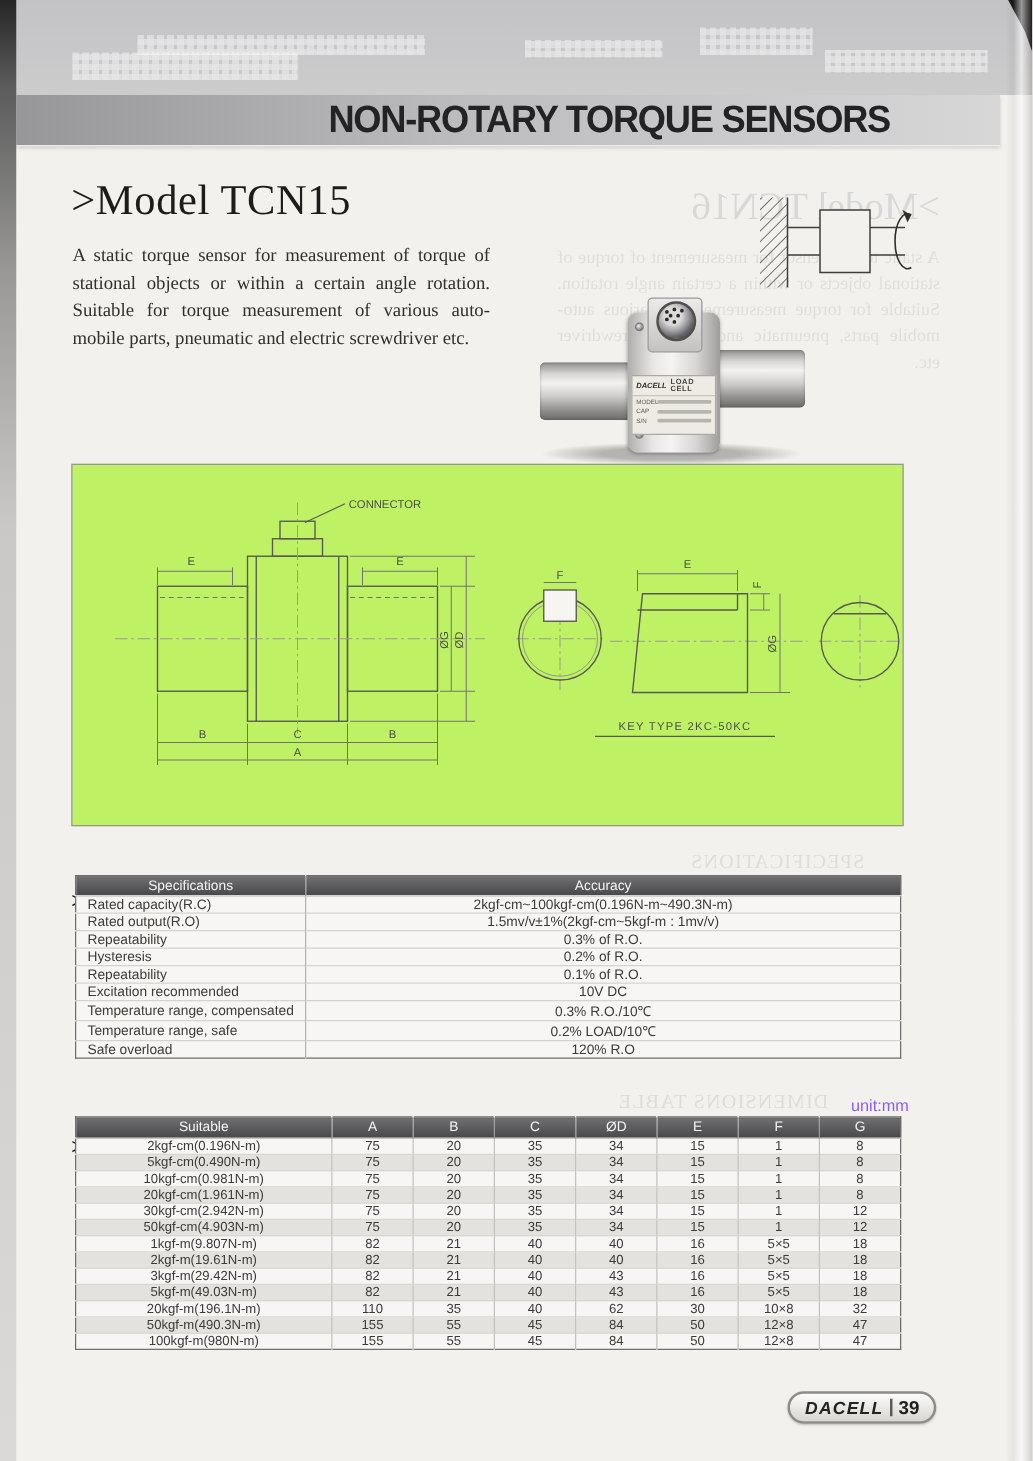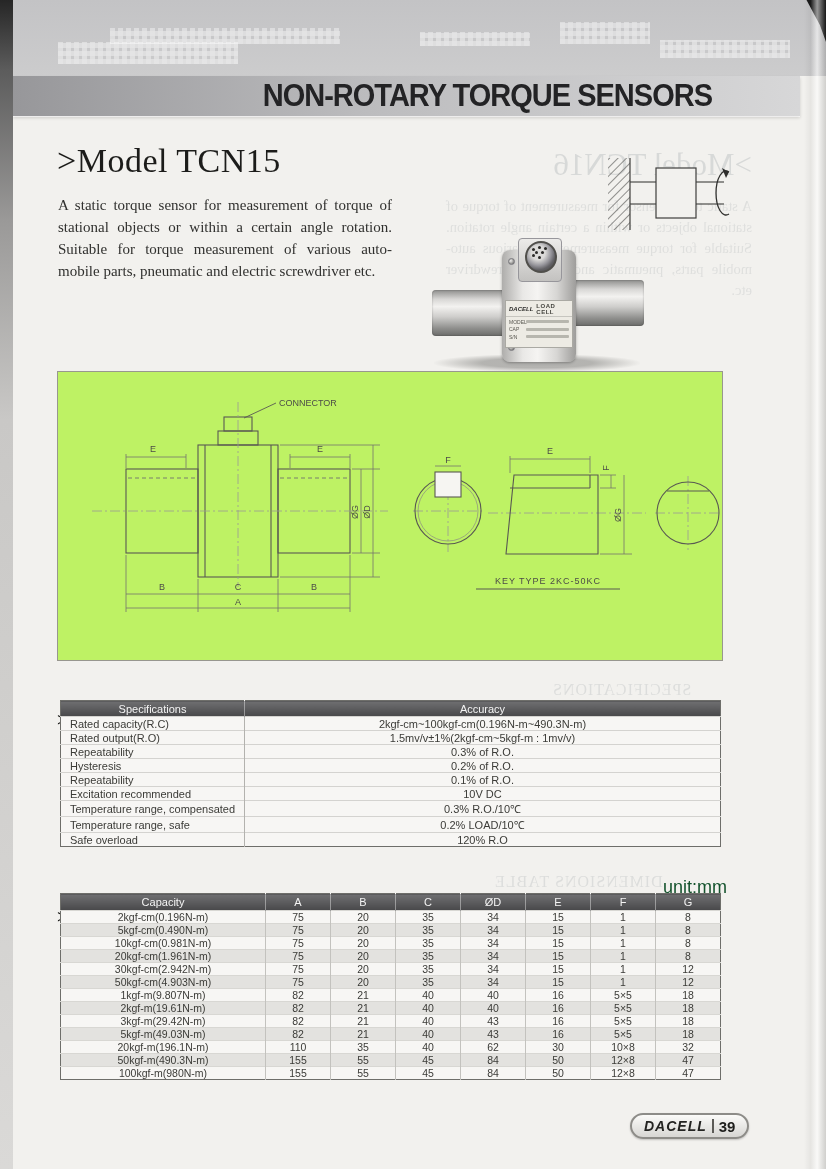--- a/index.html
+++ b/index.html
@@ -79,21 +79,21 @@
   
   .drawing-box { position:absolute; left:57px; top:371px; width:666px; height:290px;
     border:1px solid #98978f; background:#bef264; }
   .drawing-box svg text { font-family:"Liberation Sans",sans-serif; font-size:9px; fill:#4c4c48; }
   
   .sec-head { position:absolute; font-family:"Liberation Serif",serif; font-size:18px;
     font-weight:600; color:#161614; letter-spacing:.5px;margin-top:33px; }
   .spec-head { left:57px; top:677px; }
   .dim-head { left:57px; top:874px; }
   .unit-label { position:absolute; left:60px; top:877px; width:667px; text-align:right;
-    font-size:18px; color:#14532d; }
+    font-size:13px; color:#8b5cf6; }
   
   table { border-collapse:collapse; table-layout:fixed; background:#f7f6f4; }
   .spec-table { position:absolute; left:60px; top:700px; width:661px;
     border:1px solid #6e6e6a; font-size:11px; }
   .spec-table th, .dim-table th { background:linear-gradient(180deg,#6f6f71 0,#48484a 100%);
     color:#f4f4f4; font-weight:normal; font-size:11px; }
   .spec-table th { height:16px; border-left:1px solid rgba(255,255,255,.4); }
   .spec-table th:first-child { width:184px; border-left:none; }
   .spec-table td { height:14px; border-top:1px solid #d4d3d0; color:#3b3b37; text-align:center; padding:0 4px; }
   .spec-table td:first-child { text-align:left; padding-left:9px; border-right:1px solid #b3b2ae; }
@@ -332,21 +332,21 @@
           <td>120% R.O</td>
         </tr>
       </tbody>
   </table>
 
   <h3 class="sec-head dim-head">&gt;DIMENSIONS TABLE</h3>
   <div class="unit-label">unit:mm</div>
   <table class="dim-table">
     <thead>
         <tr id="dim-head-row">
-          <th>Capacity</th>
+          <th>Suitable</th>
           <th>A</th>
           <th>B</th>
           <th>C</th>
           <th>ØD</th>
           <th>E</th>
           <th>F</th>
           <th>G</th>
         </tr>
       </thead>
     <tbody id="dim-body">

